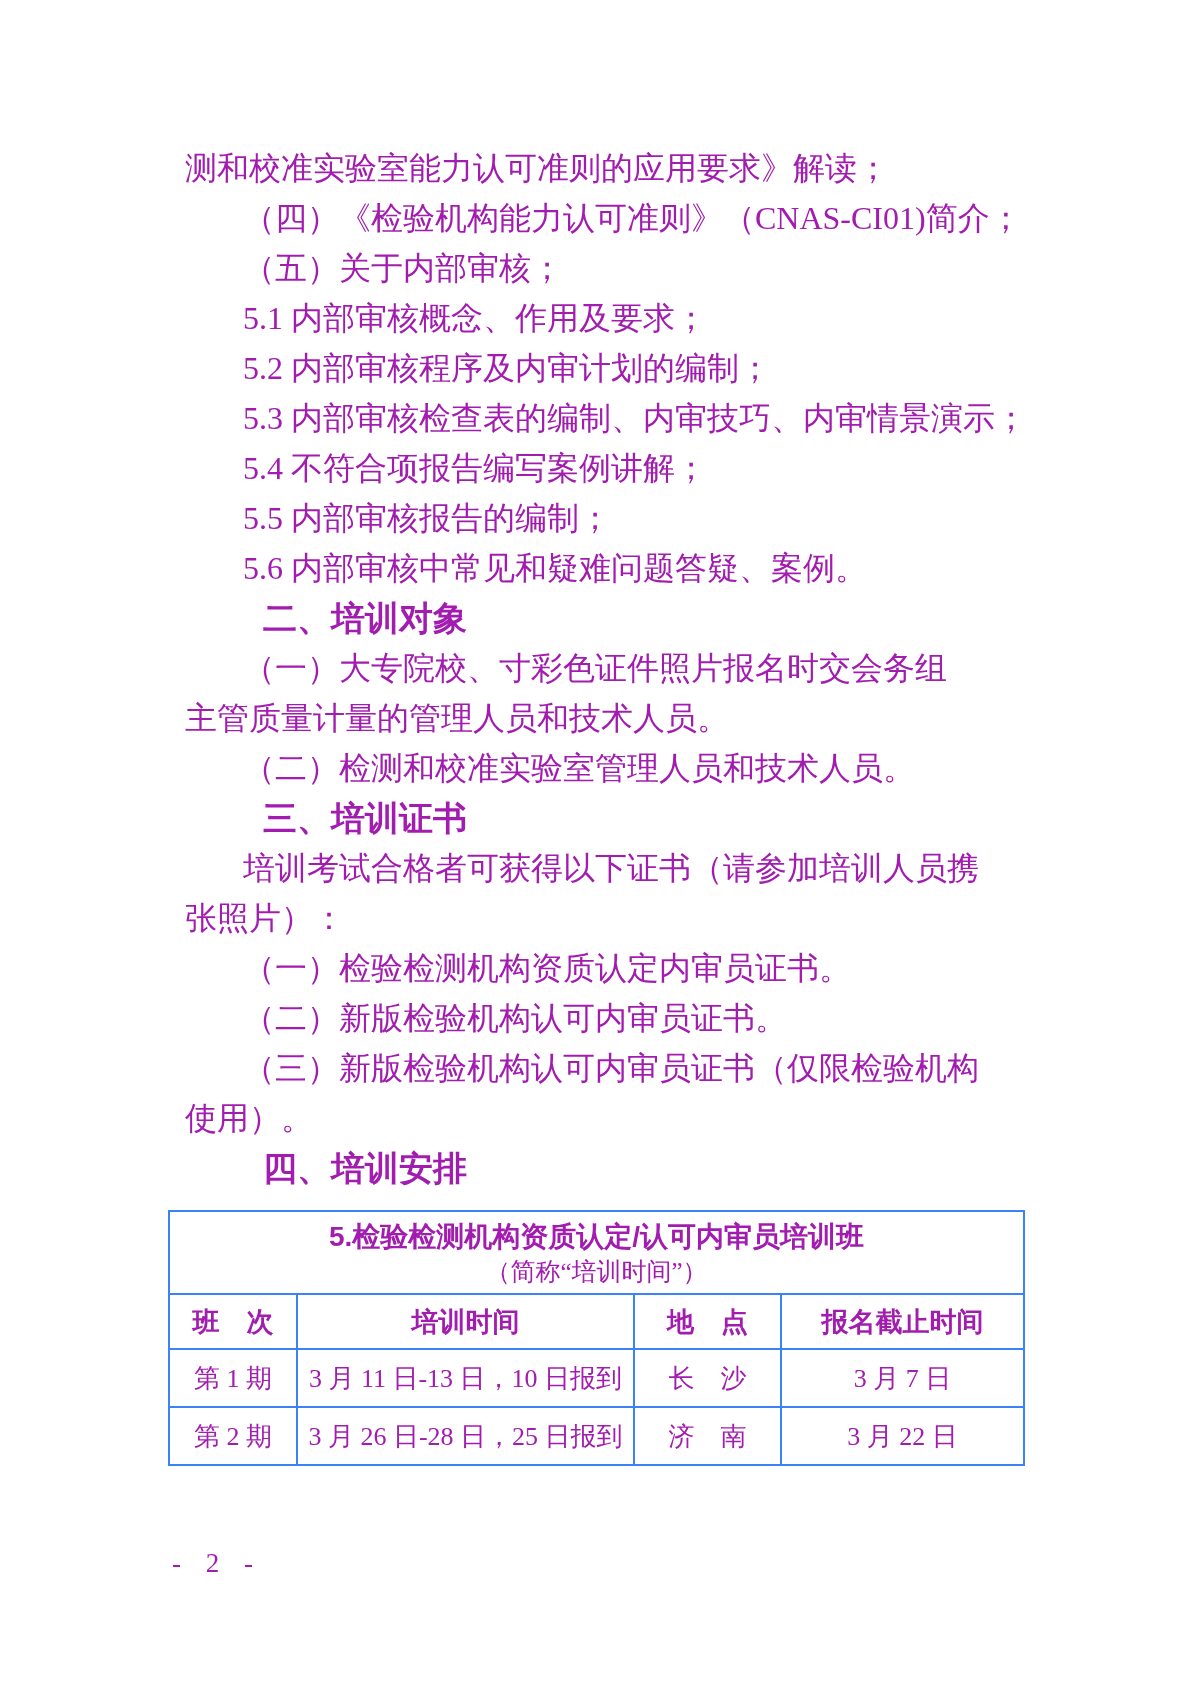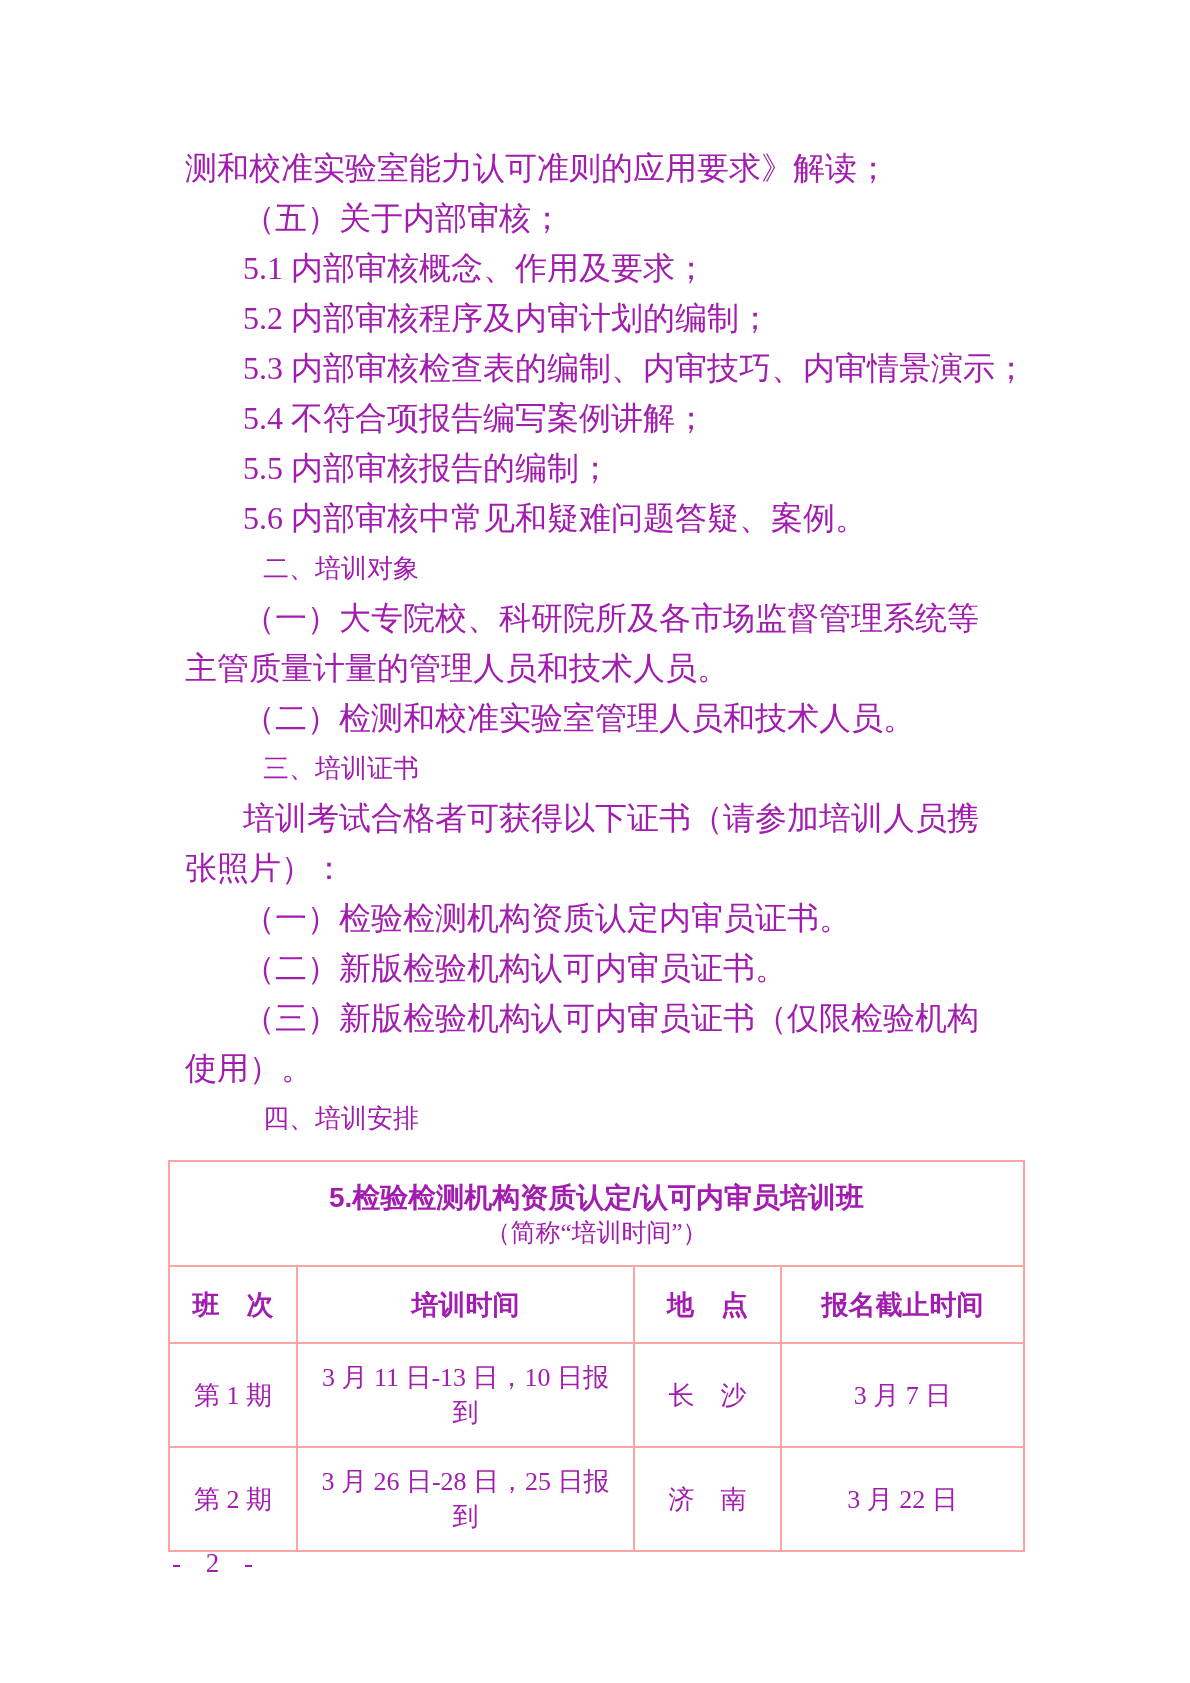--- a/index.html
+++ b/index.html
@@ -18,35 +18,35 @@
   .line {
     height: 50px;
     line-height: 50px;
     font-size: 32px;
     white-space: pre;
   }
   .ind { text-indent: 58px; }
   .heading {
     text-indent: 78px;
     font-family: "Liberation Sans", sans-serif;
-    font-weight: normal;
-    font-size: 26px;
+    font-weight: bold;
+    font-size: 34px;
   }
   table.schedule {
     border-collapse: collapse;
     table-layout: fixed;
     width: 855px;
     margin: 17px 0 0 -17px;
   }
   table.schedule td {
-    border: 2px solid #fca5a5;
+    border: 2px solid #3b82f6;
     text-align: center;
     vertical-align: middle;
     font-size: 26px;
-    padding: 16px;
+    padding: 5px;
     overflow: hidden;
   }
   td.title-cell { height: 71px; }
   .t-title {
     font-family: "Liberation Sans", sans-serif;
     font-weight: bold;
     font-size: 28px;
     line-height: 38px;
   }
   .t-subtitle {
@@ -69,29 +69,30 @@
     letter-spacing: 5px;
     word-spacing: 8px;
   }
 </style>
 </head>
 <body>
 
 <div class="page">
   <div class="body-text">
     <div class="line">测和校准实验室能力认可准则的应用要求》解读；</div>
+    <div class="line ind">（四）《检验机构能力认可准则》（CNAS-CI01)简介；</div>
     <div class="line ind">（五）关于内部审核；</div>
     <div class="line ind">5.1 内部审核概念、作用及要求；</div>
     <div class="line ind">5.2 内部审核程序及内审计划的编制；</div>
     <div class="line ind">5.3 内部审核检查表的编制、内审技巧、内审情景演示；</div>
     <div class="line ind">5.4 不符合项报告编写案例讲解；</div>
     <div class="line ind">5.5 内部审核报告的编制；</div>
     <div class="line ind">5.6 内部审核中常见和疑难问题答疑、案例。</div>
     <div class="line heading">二、培训对象</div>
-    <div class="line ind">（一）大专院校、科研院所及各市场监督管理系统等</div>
+    <div class="line ind">（一）大专院校、寸彩色证件照片报名时交会务组</div>
     <div class="line">主管质量计量的管理人员和技术人员。</div>
     <div class="line ind">（二）检测和校准实验室管理人员和技术人员。</div>
     <div class="line heading">三、培训证书</div>
     <div class="line ind">培训考试合格者可获得以下证书（请参加培训人员携</div>
     <div class="line">张照片）：</div>
     <div class="line ind">（一）检验检测机构资质认定内审员证书。</div>
     <div class="line ind">（二）新版检验机构认可内审员证书。</div>
     <div class="line ind">（三）新版检验机构认可内审员证书（仅限检验机构</div>
     <div class="line">使用）。</div>
     <div class="line heading">四、培训安排</div>

